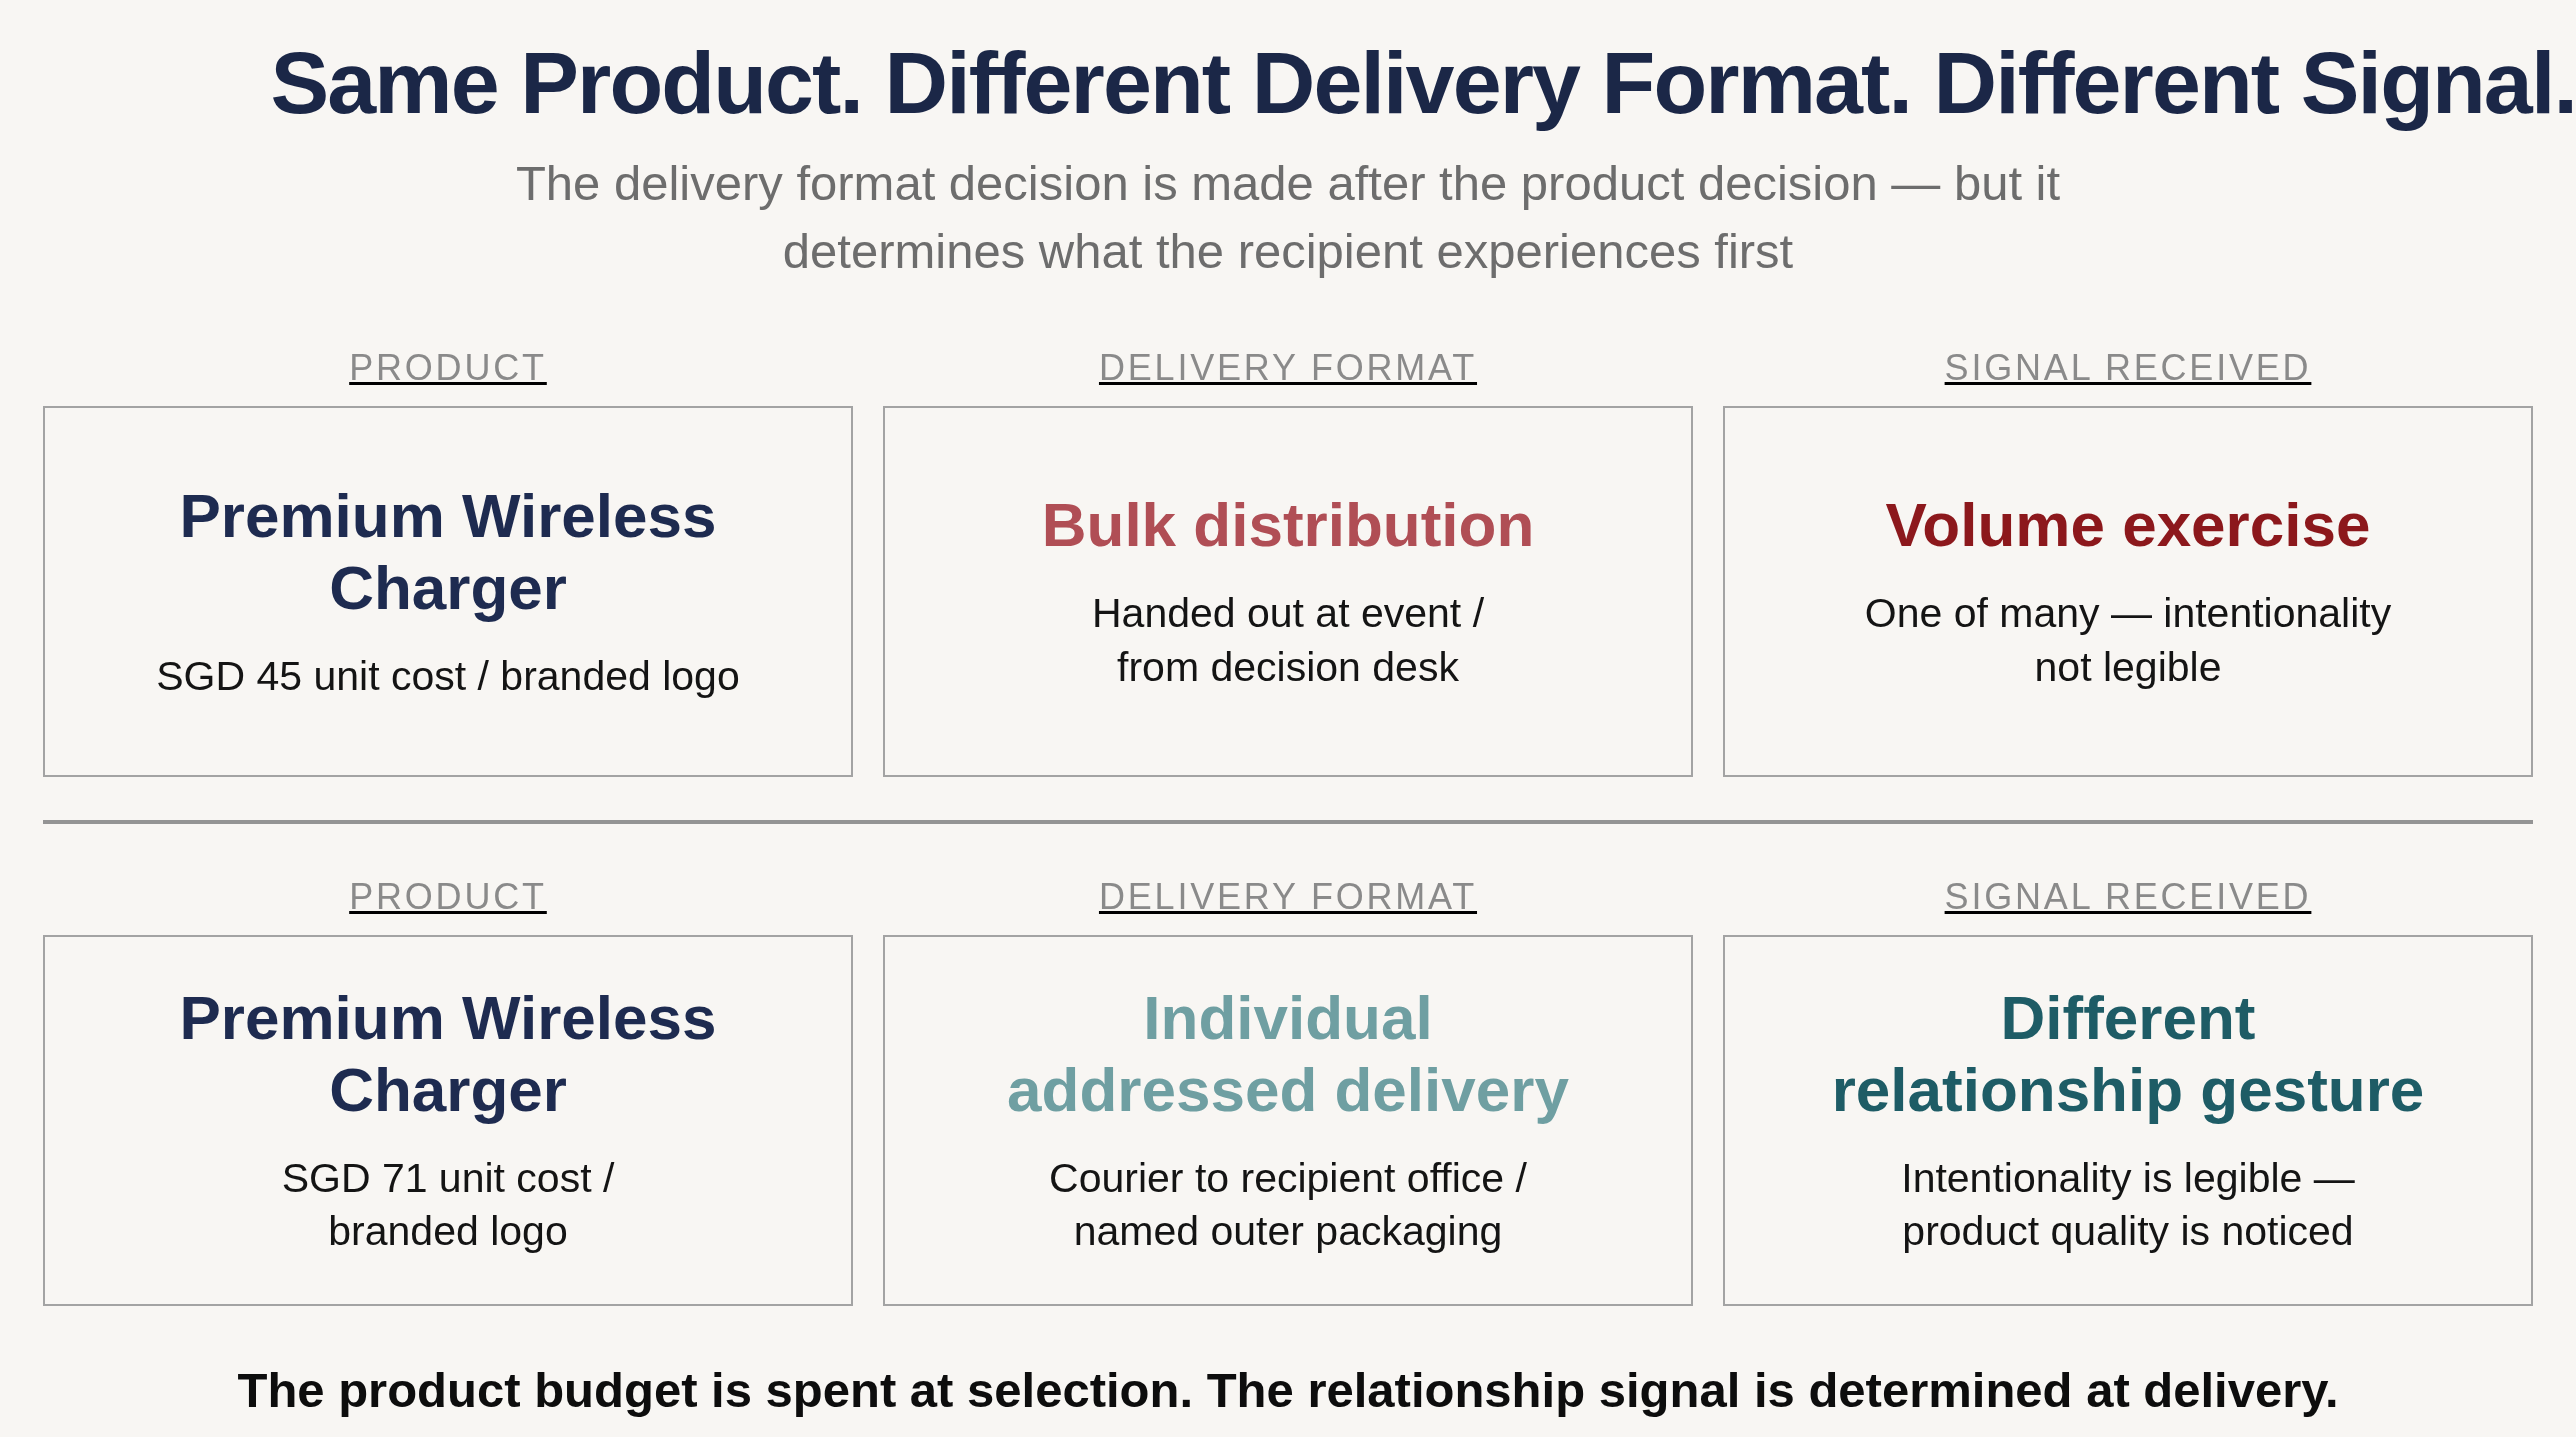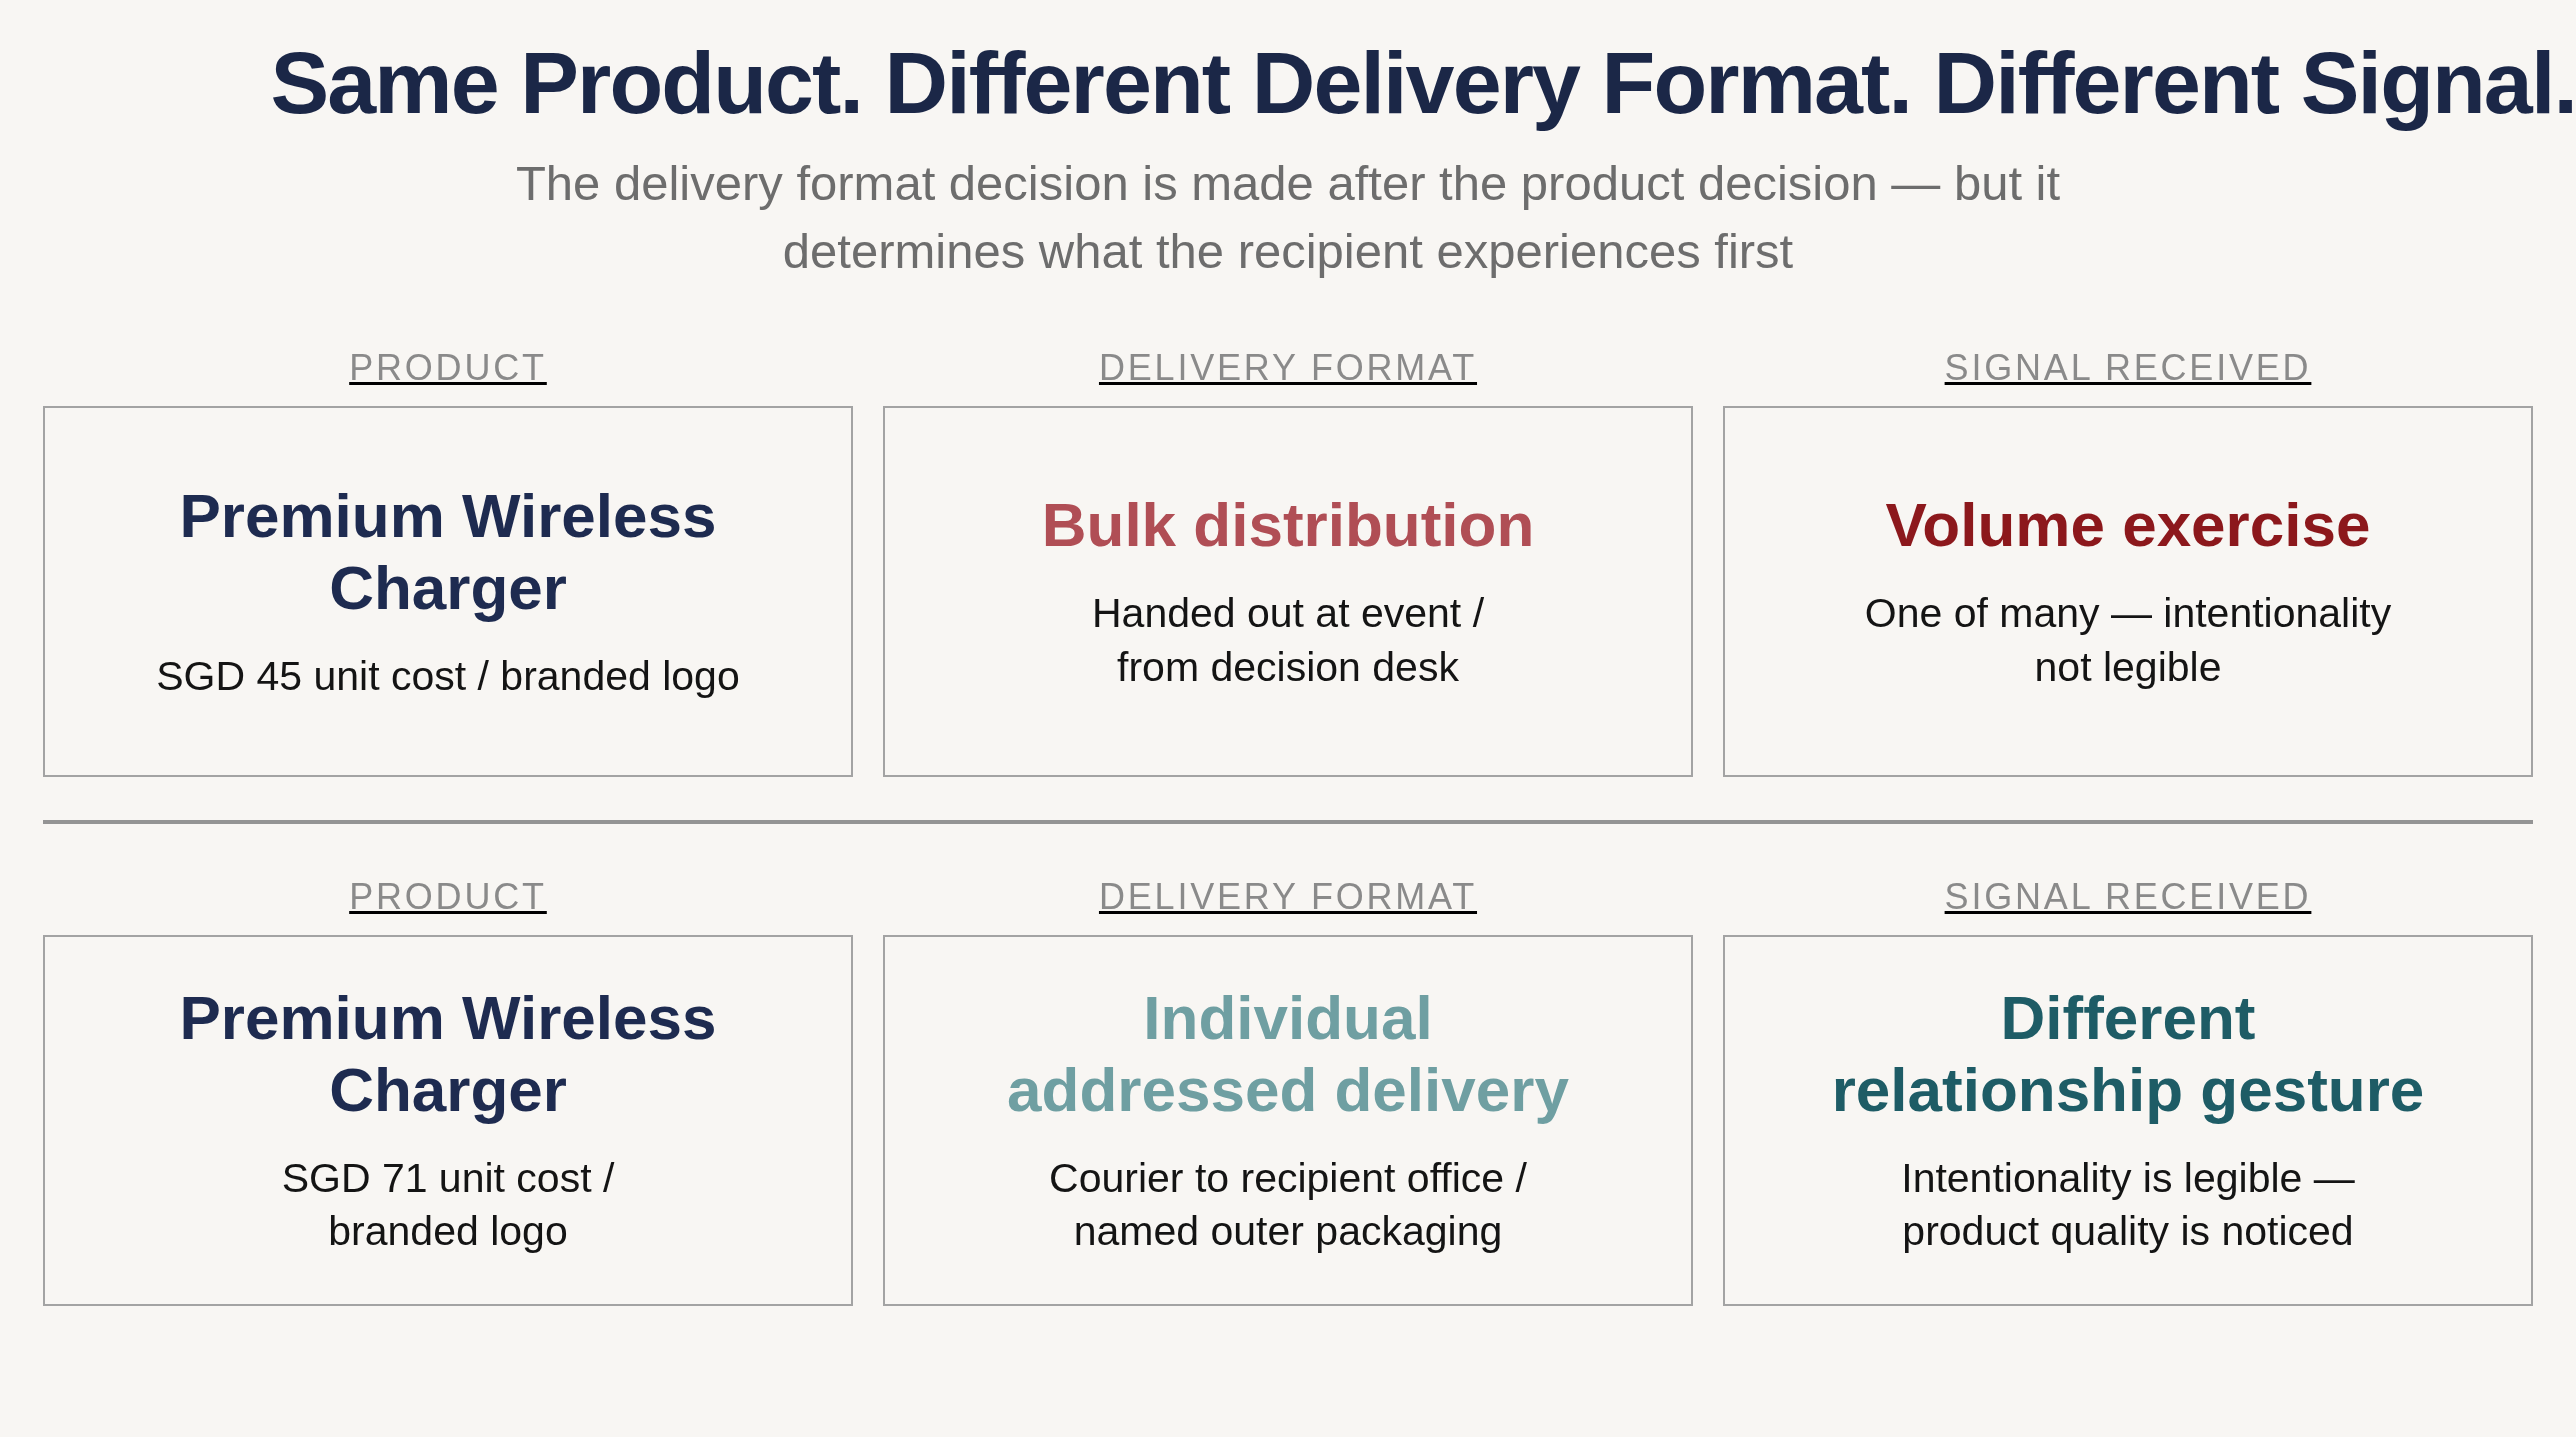--- a/index.html
+++ b/index.html
@@ -170,15 +170,16 @@
       </div>
       <div class="card">
         <div class="card-heading accent-dark-teal">Different
 relationship gesture</div>
         <div class="card-body">Intentionality is legible —
 product quality is noticed</div>
       </div>
     </div>
   </div>
 
+  <p class="footer">The product budget is spent at selection. The relationship signal is determined at delivery.</p>
 
 </div>
 
 
 </body></html>

